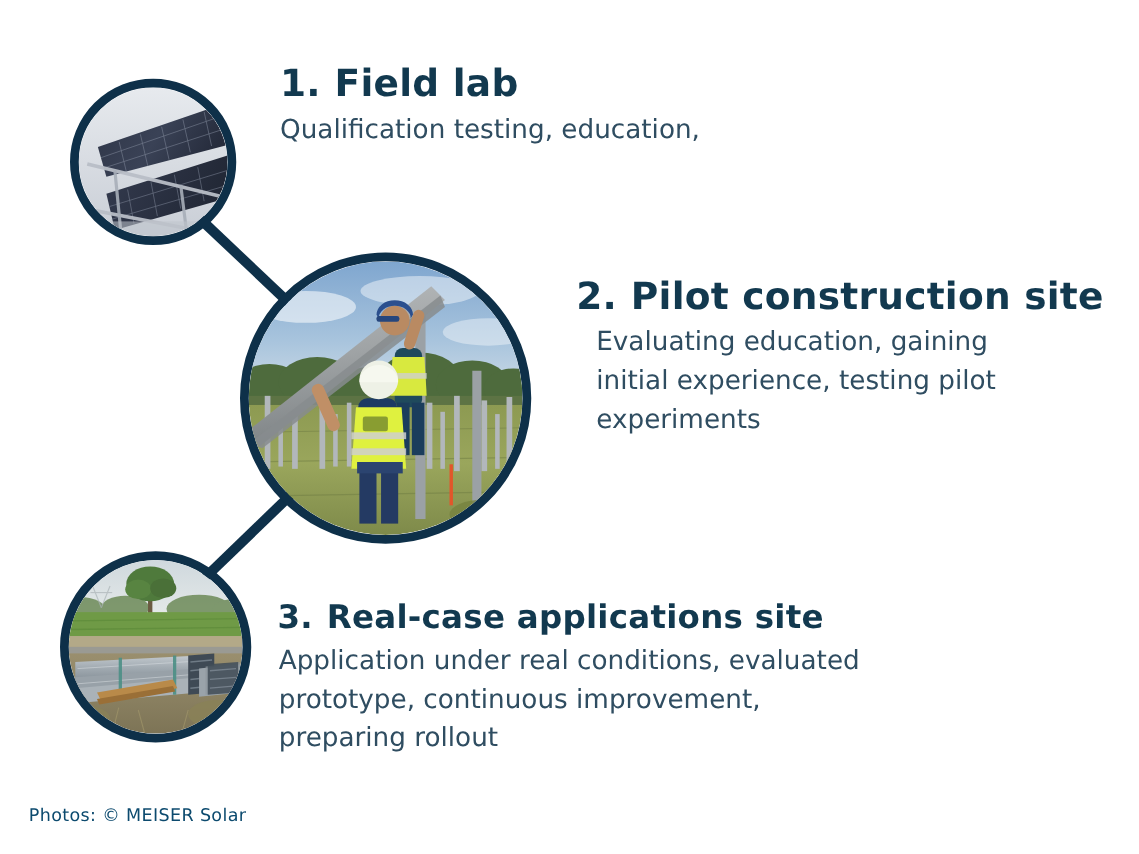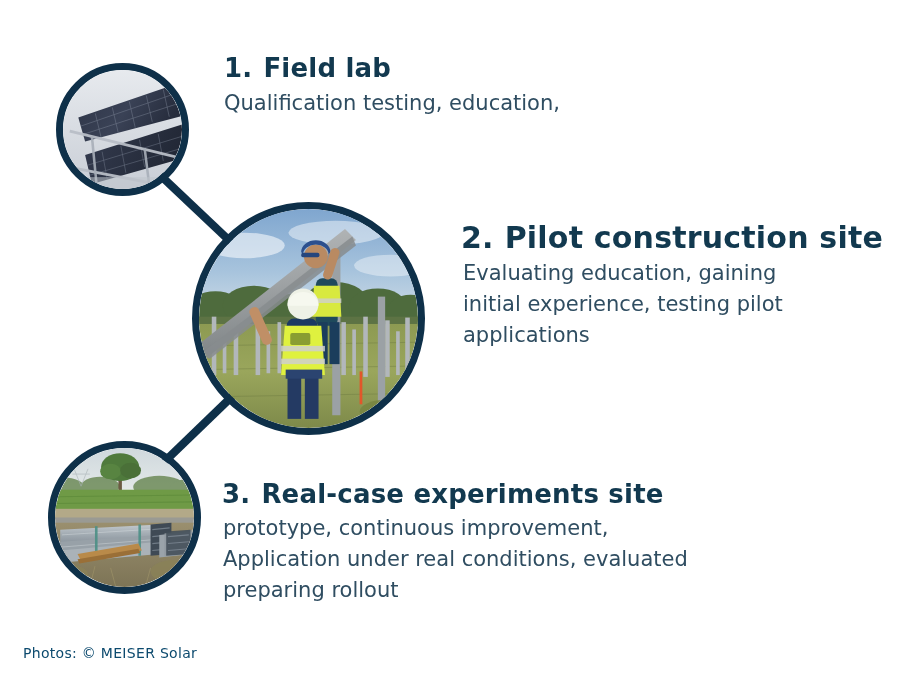--- a/index.html
+++ b/index.html
@@ -36,26 +36,26 @@
     white-space:nowrap;
   }
   .step-heading .num{margin-right:11px;}
   .step-body{
     color:#2f4d61;
     font-weight:400;
   }
   .step-body div{white-space:nowrap;}
 
   #text-1{left:224px;top:52px;}
-  #text-1 .step-heading{font-size:26px;line-height:32px;}
+  #text-1 .step-heading{font-size:30px;line-height:32px;}
   #text-1 .step-body{font-size:21px;line-height:31px;margin-top:4px;}
 
   #text-2{left:461px;top:222px;}
   #text-2 .step-heading{font-size:30px;line-height:32px;}
-  #text-2 .step-body{font-size:21px;line-height:31px;margin-top:4px;margin-left:2px;}
+  #text-2 .step-body{font-size:21px;line-height:31px;margin-top:4px;margin-left:16px;}
 
   #text-3{left:222px;top:478px;}
   #text-3 .step-heading{font-size:26px;line-height:32px;}
   #text-3 .step-body{font-size:21px;line-height:31px;margin-top:3px;margin-left:1px;}
 
   
   #photo-credit{
     position:absolute;left:23px;top:645px;
     font-size:14px;color:#0c4a6e;letter-spacing:0.3px;
     z-index:4;
@@ -343,30 +343,30 @@
     </div>
   </div>
 
   <div class="step-text" id="text-2">
     <div class="step-heading">
       <span class="num">2.</span><span>Pilot construction site</span>
     </div>
     <div class="step-body">
       <div>Evaluating education, gaining</div>
       <div>initial experience, testing pilot</div>
-      <div>applications</div>
+      <div>experiments</div>
     </div>
   </div>
 
   <div class="step-text" id="text-3">
     <div class="step-heading">
-      <span class="num">3.</span><span>Real-case experiments site</span>
+      <span class="num">3.</span><span>Real-case applications site</span>
     </div>
     <div class="step-body">
+      <div>Application under real conditions, evaluated</div>
       <div>prototype, continuous improvement,</div>
-      <div>Application under real conditions, evaluated</div>
       <div>preparing rollout</div>
     </div>
   </div>
 
   <div id="photo-credit">Photos: © MEISER Solar</div>
 
 </div>
 
 </body></html>

